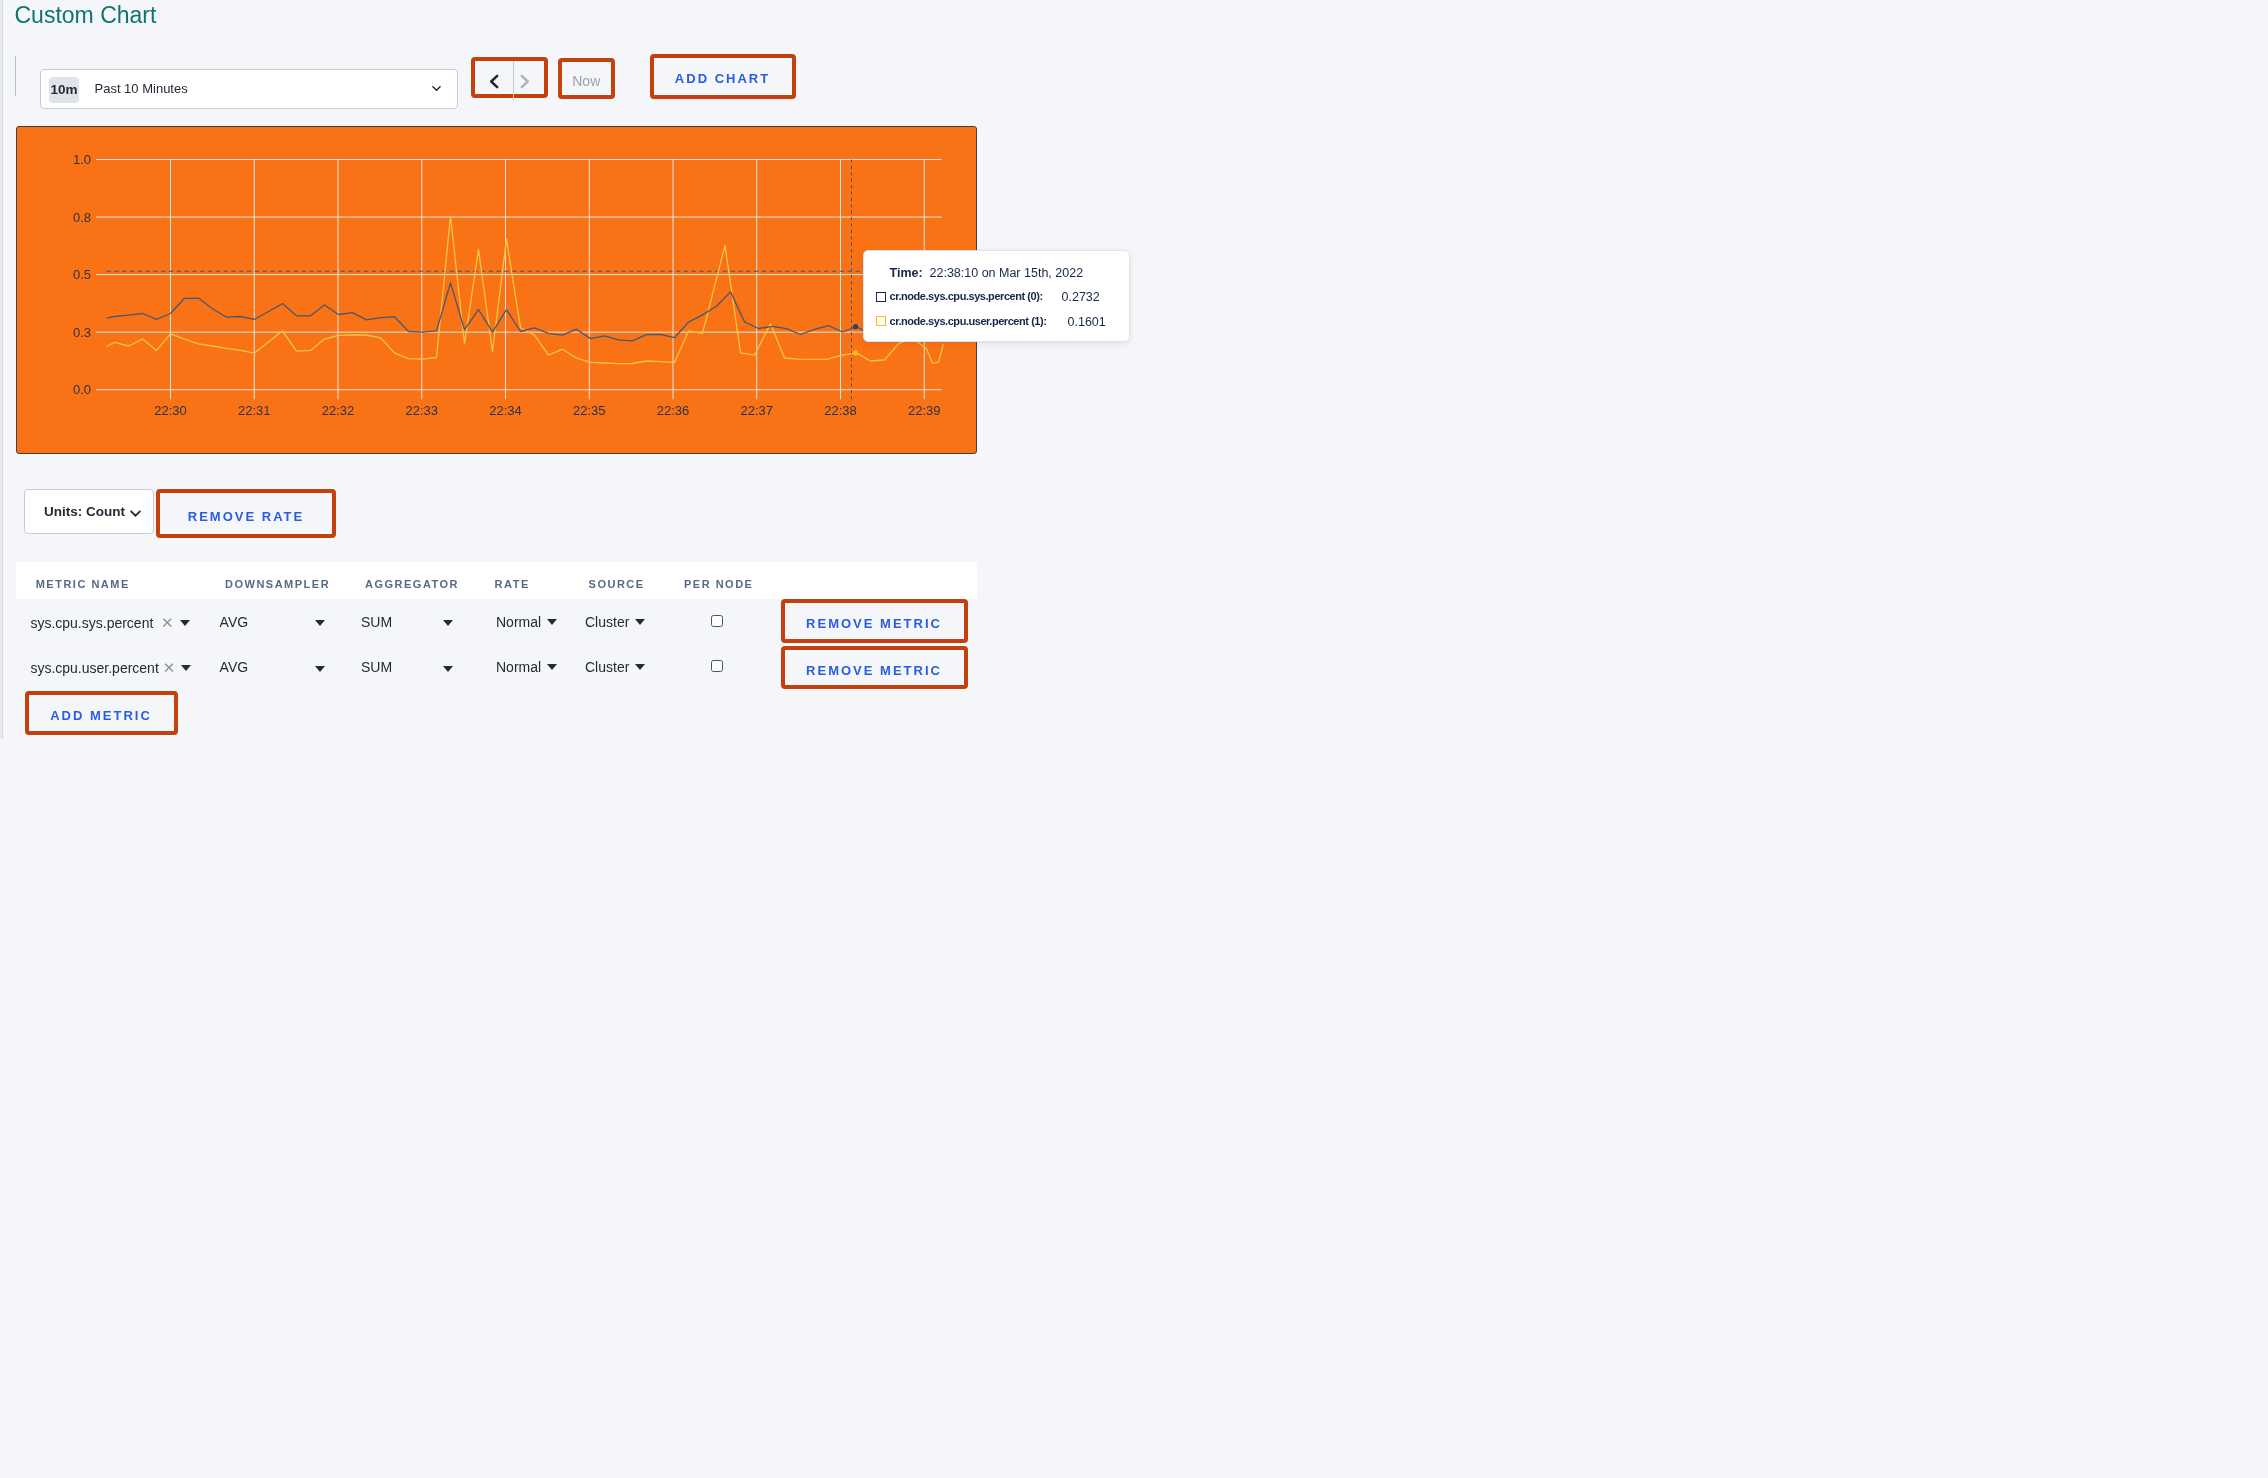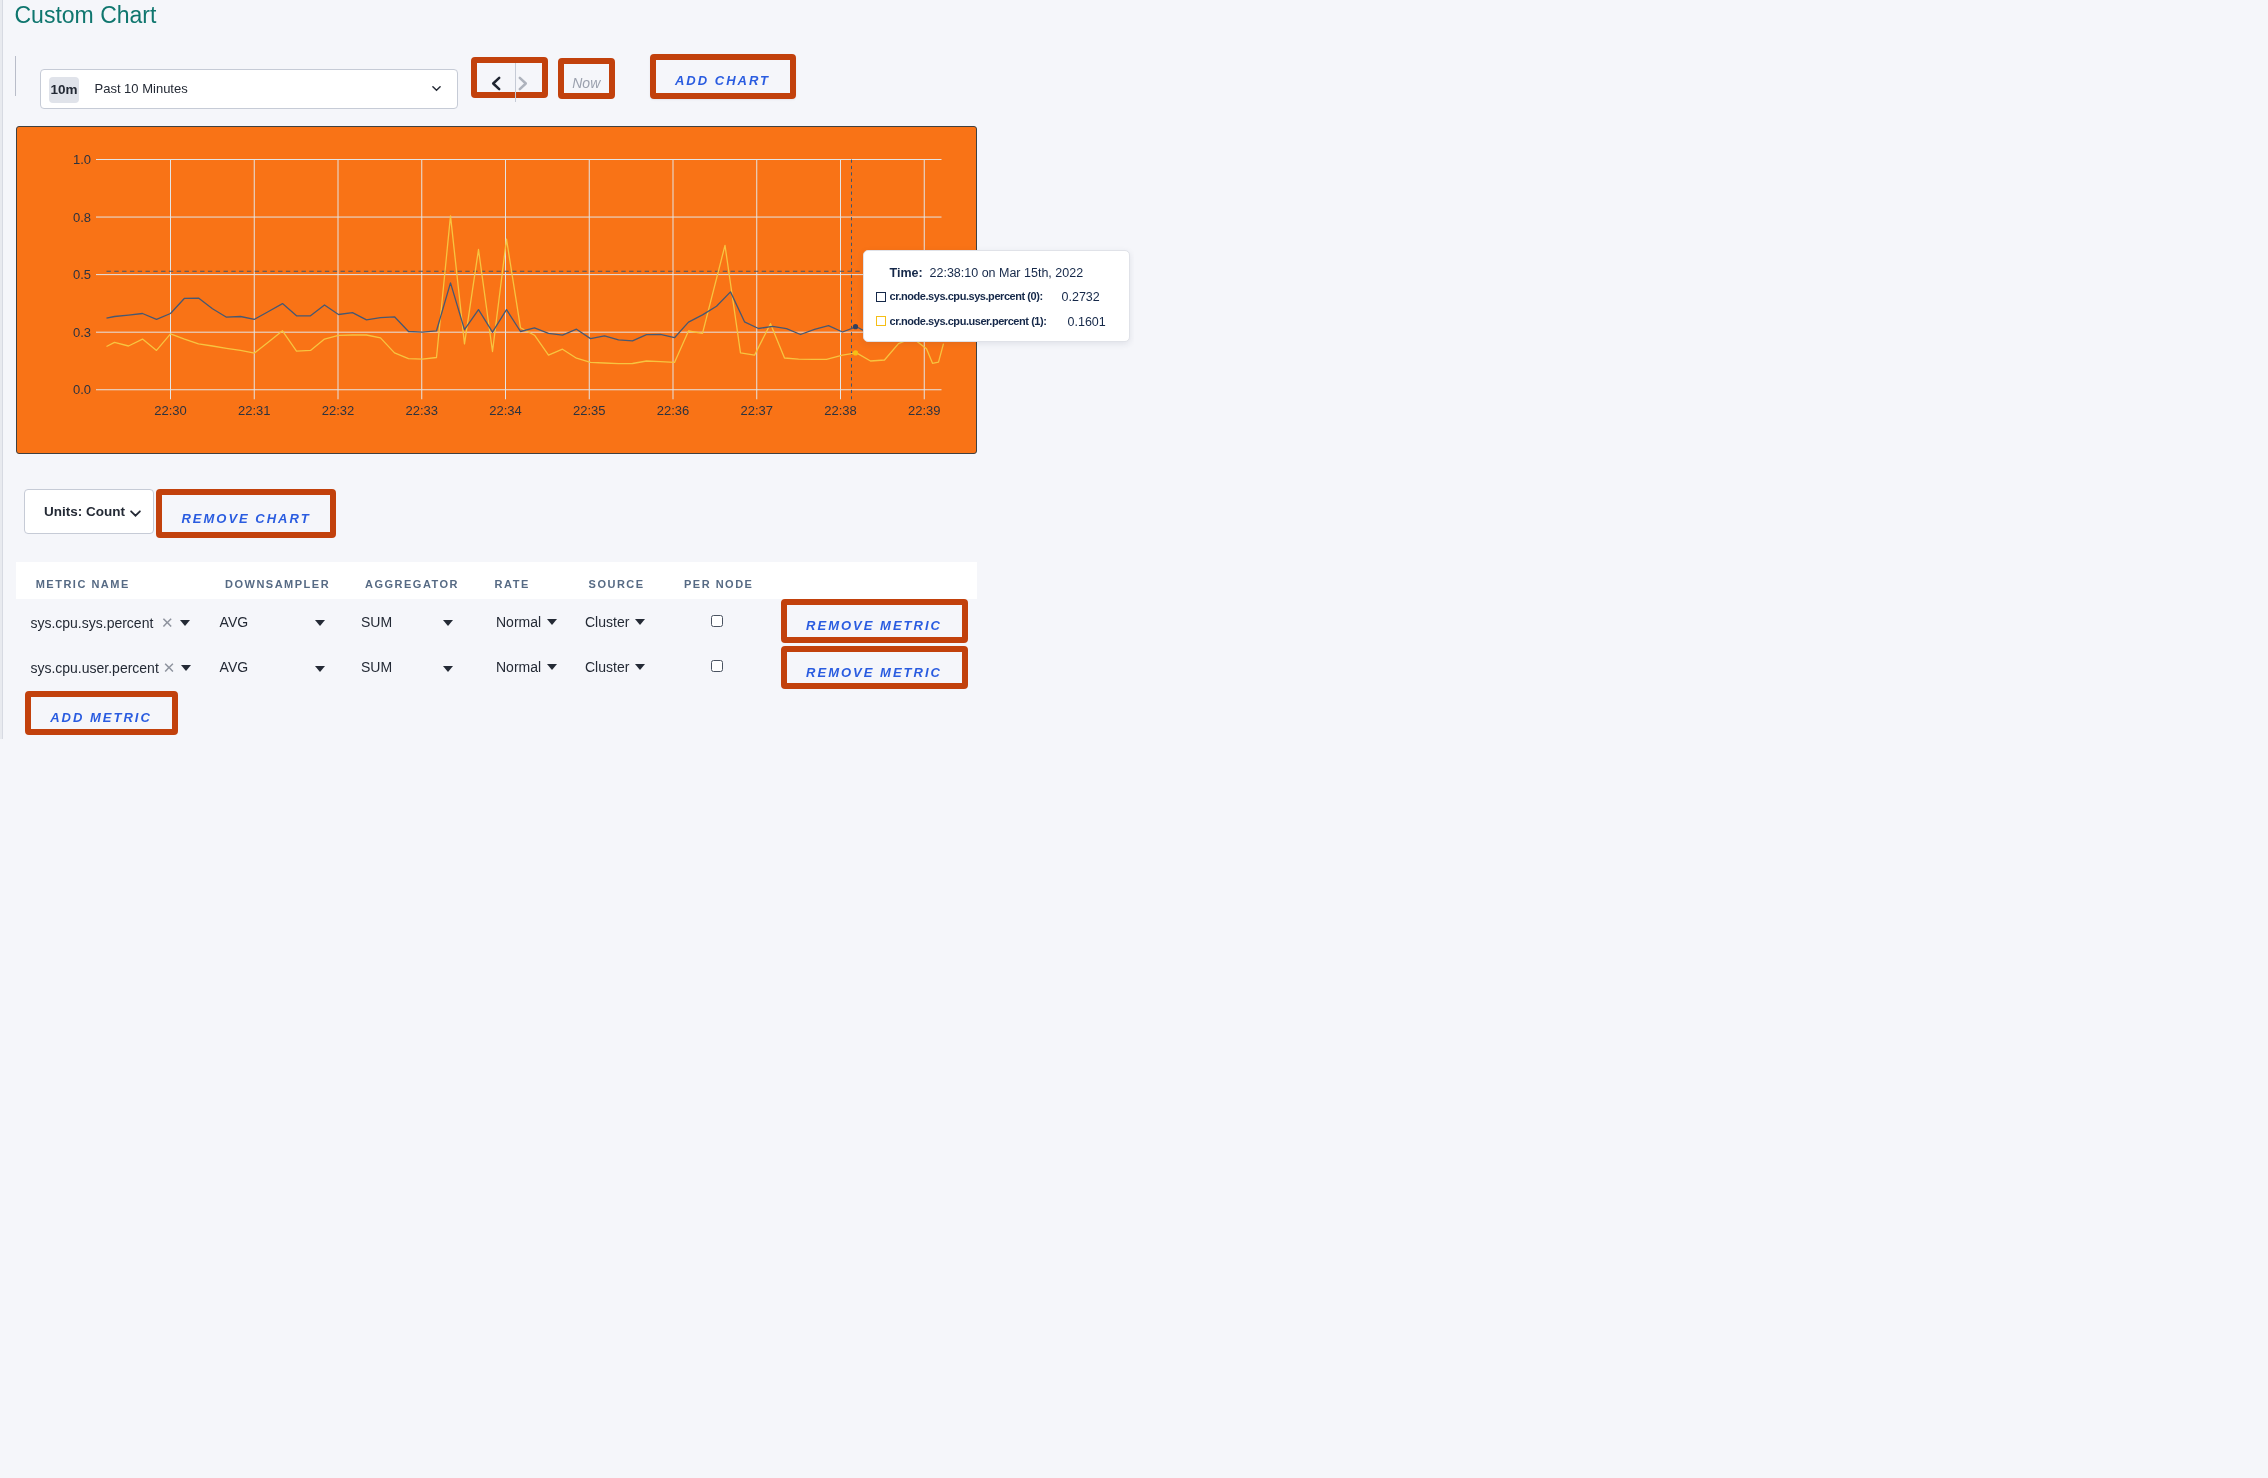--- a/index.html
+++ b/index.html
@@ -2,21 +2,21 @@
 <html><head><meta charset="utf-8"><style>
 * { margin:0; padding:0; box-sizing:border-box; }
 html,body { width:1134px; height:739px; background:#f5f6fa; font-family:"Liberation Sans",sans-serif; color:#242a35; position:relative; overflow:hidden; }
 .abs { position:absolute; }
 h1 { position:absolute; left:14.5px; top:1.8px; font-size:23px; font-weight:400; color:#0f766e; letter-spacing:0; }
 .divider { position:absolute; left:15px; top:56px; width:1px; height:40px; background:#b9bdc9; }
 .dd { position:absolute; left:39.5px; top:69px; width:418px; height:40px; background:#fff; border:1px solid #c6cbd6; border-radius:4px; }
 .chip { position:absolute; left:8.5px; top:6.5px; width:30px; height:26px; background:#e0e3ea; border-radius:4px; font-size:13.5px; font-weight:700; text-align:center; line-height:26px; color:#242a35; }
 .ddtext { position:absolute; left:54px; top:0; line-height:38px; font-size:13px; color:#242a35; }
 .chev { position:absolute; right:16px; top:14px; width:9px; height:9px; }
-.btn { position:absolute; border:6px solid #c2410c; border-radius:4px; background:transparent;font-style:italic; }
+.btn { position:absolute; border:4px solid #c2410c; border-radius:4px; background:transparent; }
 .arrows { left:471px; top:57px; width:77px; height:41px; }
 .arrdiv { position:absolute; left:38px; top:0; width:1px; height:39px; background:#c6cbd6; }
 .nowbtn { left:557.5px; top:57.5px; width:57.5px; height:41px; font-size:14px; color:#9ba1ae; text-align:center; line-height:39px; }
 .addchart { left:649.5px; top:54px; width:146px; height:44.5px; box-shadow:0 1px 2px rgba(60,70,100,.08); }
 .bluebtn { color:#2a5ce0; font-weight:700; letter-spacing:2px; font-size:13px; text-align:center; }
 .addchart span { line-height:42.5px; }
 .panel { position:absolute; left:15.5px; top:125.75px; width:961px; height:328px; background:#f97316; border:1px solid #404040; border-radius:3px; }
 .ax { font-family:"Liberation Sans",sans-serif; font-size:13px; fill:#2c3340; }
 .tooltip { position:absolute; left:862.5px; top:250px; width:267px; height:91.5px; background:#fff; border:1px solid #e0e2e8; border-radius:5px; box-shadow:0 2px 6px rgba(40,50,80,.10); font-size:12.5px; color:#152849; }
 .mname { position:absolute; left:26px; font-size:11px; letter-spacing:-0.45px; white-space:nowrap; }
@@ -111,21 +111,21 @@
   <div class="sq" style="top:65px;border-color:#f5bf17"></div>
   <b class="mname" style="top:63.5px">cr.node.sys.cpu.user.percent (1):</b>
     <span class="mval" style="top:63.5px;left:204px">0.1601</span>
 </div>
 <div class="abs unitsbtn">
     <b>Units: Count</b>
   <svg style="position:absolute;right:12px;top:18px" width="11" height="11" viewBox="0 0 10 10">
       <path d="M1 3 L5 7 L9 3" fill="none" stroke="#242a35" stroke-width="1.6" stroke-linecap="round"></path>
     </svg>
 </div>
-<div class="abs btn removechart bluebtn"><span>REMOVE CHART</span></div>
+<div class="abs btn removechart bluebtn"><span>REMOVE RATE</span></div>
 <div class="thead">
   <div class="th" style="left:20.2px">METRIC NAME</div>
   <div class="th" style="left:209.5px">DOWNSAMPLER</div>
   <div class="th" style="left:349.5px">AGGREGATOR</div>
   <div class="th" style="left:479.1px">RATE</div>
   <div class="th" style="left:573.1px">SOURCE</div>
   <div class="th" style="left:668.5px">PER NODE</div>
 </div>
 <div class="cell" style="left:30.4px;top:613.5px">sys.cpu.sys.percent&nbsp; <span class="x">✕</span><span class="tri"></span></div>
 <div class="cell" style="left:219.6px;top:613.5px">AVG</div>

